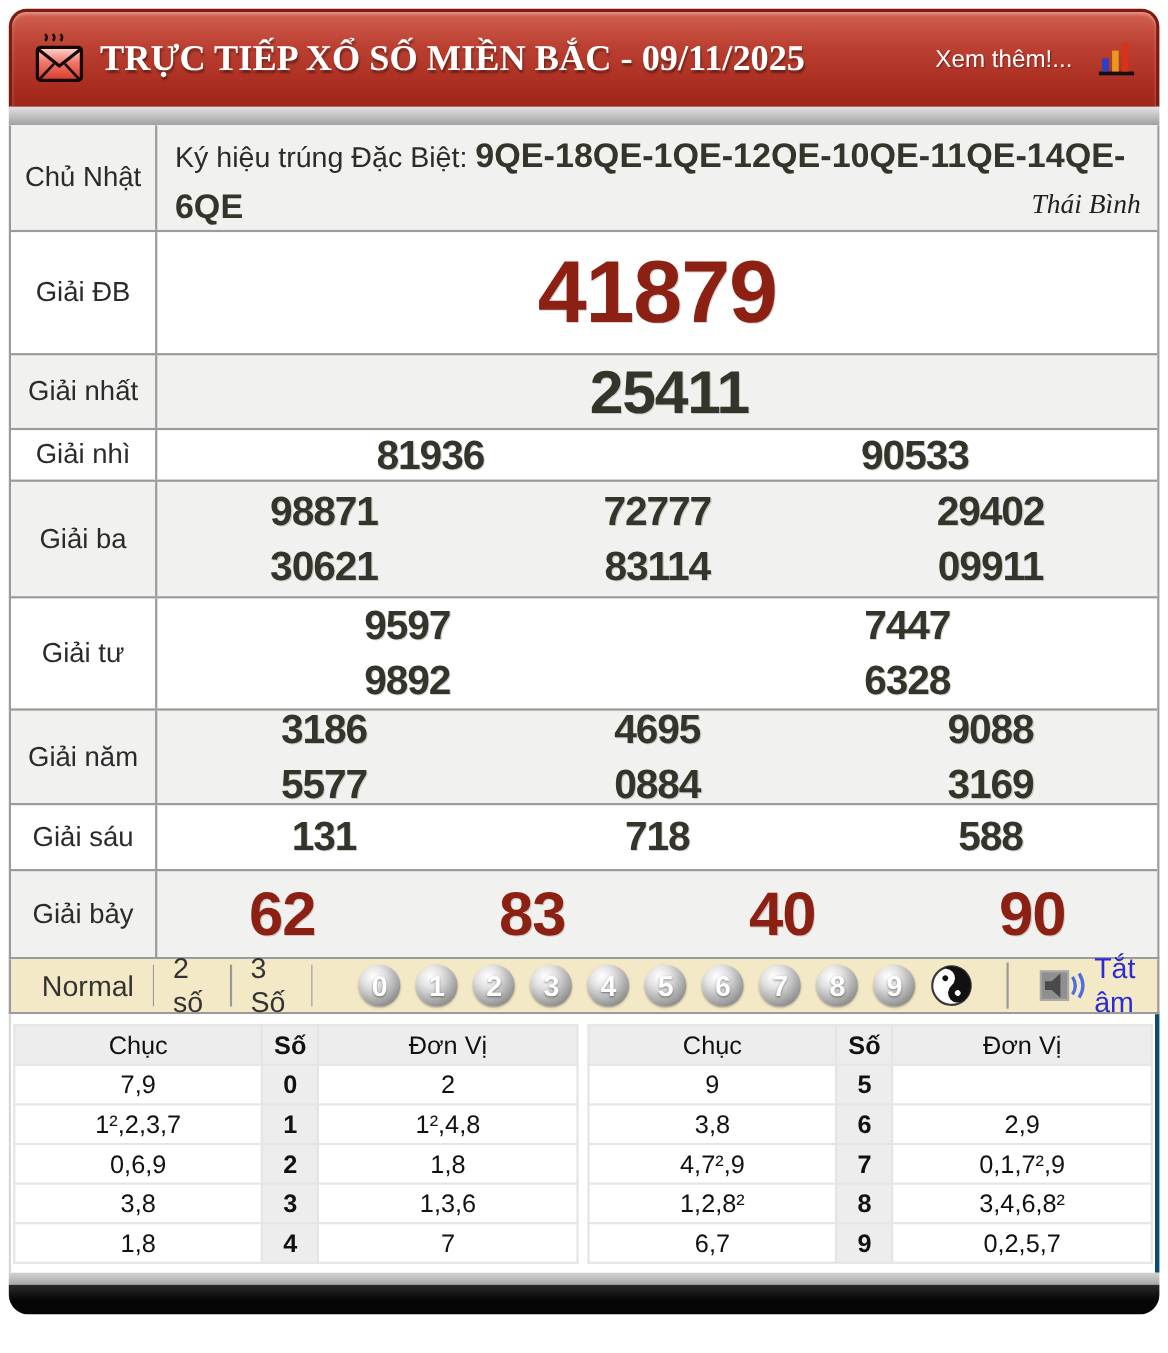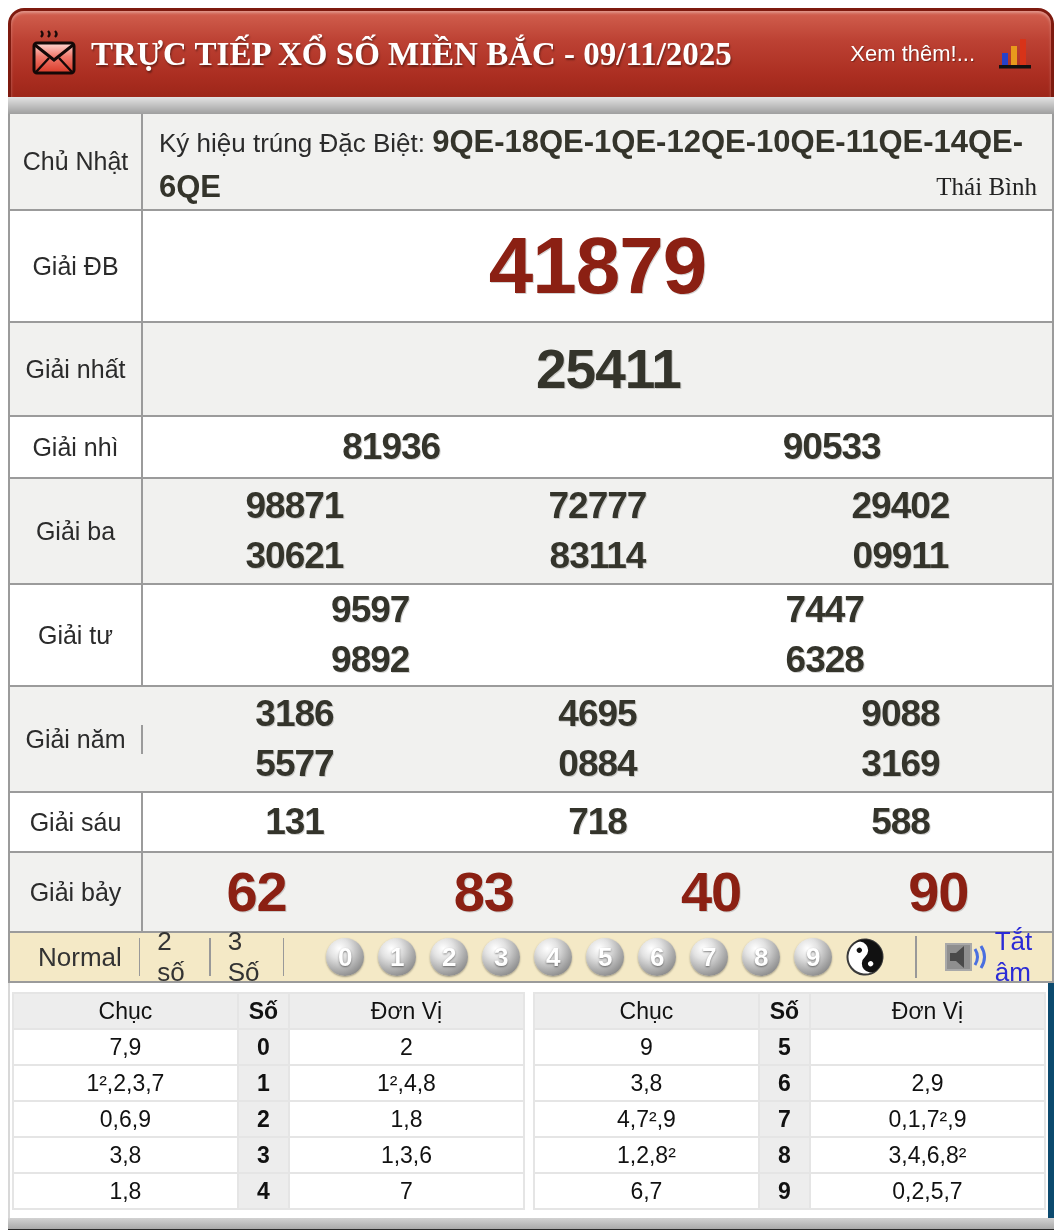--- a/index.html
+++ b/index.html
@@ -58,21 +58,21 @@
   .sz-7 .num { font-size: 56px; line-height: 72px; color: #8b2013; }
 
   
   .info-content { flex: 1; position: relative; padding: 8px 14px 6px 16px; }
   .sign-label { font-size: 26px; color: #2b2b2b; }
   .sign-codes { font-size: 31px; font-weight: bold; color: #34342b; }
   .sign-text { line-height: 40px; width: 880px; }
   .province {
     position: absolute; right: 16px; bottom: 8px;
     font-family: "Liberation Serif", serif;
-    font-size: 25px; color: #222;
+    font-size: 25px; color: #222; font-style: italic;
   }
 
   
   .cbar {
     height: 50px;
     background: #f4e9c6;
     border: 2px solid #9b9b9b; border-top: none;
     display: flex; align-items: center;
     padding: 0 14px 0 24px;
   }
@@ -89,21 +89,21 @@
     text-shadow: 0 1px 2px rgba(0,0,0,.45);
     cursor: pointer;
   }
   .yinyang { margin: 0 7px; cursor: pointer; display: flex; }
   .mute { display: flex; align-items: center; gap: 8px; cursor: pointer; margin-left: 4px; }
   .mute-label { font-size: 26px; color: #2b2bd6; }
 
   
   .bottom {
     background: #fff;
-    border-left: 2px solid #d8d8d8; border-right: 6px solid #0c4a6e;
+    border-left: 2px solid #d8d8d8; border-right: 4px solid #0c4a6e;
     padding: 9px 2px 8px 2px;
     display: flex; gap: 8px;
   }
   table.dt { flex: 1; border-collapse: collapse; table-layout: fixed; }
   table.dt th, table.dt td {
     border: 2px solid #e5e5e5;
     height: 36px;
     text-align: center;
     font-size: 23px;
     color: #111;
@@ -171,30 +171,30 @@
 
     <div class="prow sz-xl" style="height:112px;">
       <div class="plabel">Giải ĐB</div>
       <div class="pvals">
         <div class="pline">
             <span class="num">41879</span>
           </div>
       </div>
     </div>
 
-    <div class="prow gray sz-lg" style="height:94px;gap:22px;">
+    <div class="prow gray sz-lg" style="height:68px;gap:22px;">
       <div class="plabel">Giải nhất</div>
       <div class="pvals">
         <div class="pline">
             <span class="num">25411</span>
           </div>
       </div>
     </div>
 
-    <div class="prow sz-md" style="height:62px;gap:28px;">
+    <div class="prow sz-md" style="height:47px;gap:28px;">
       <div class="plabel">Giải nhì</div>
       <div class="pvals">
         <div class="pline">
           <span class="num">81936</span>
           <span class="num">90533</span>
         </div>
       </div>
     </div>
 
     <div class="prow gray sz-md2" style="height:106px;">
@@ -220,21 +220,21 @@
           <span class="num">9597</span>
           <span class="num">7447</span>
         </div>
         <div class="pline">
           <span class="num">9892</span>
           <span class="num">6328</span>
         </div>
       </div>
     </div>
 
-    <div class="prow gray sz-md2" style="height:106px;align-items:center;">
+    <div class="prow gray sz-md2" style="height:86px;">
       <div class="plabel">Giải năm</div>
       <div class="pvals">
         <div class="pline">
           <span class="num">3186</span>
           <span class="num">4695</span>
           <span class="num">9088</span>
         </div>
         <div class="pline">
           <span class="num">5577</span>
           <span class="num">0884</span>

